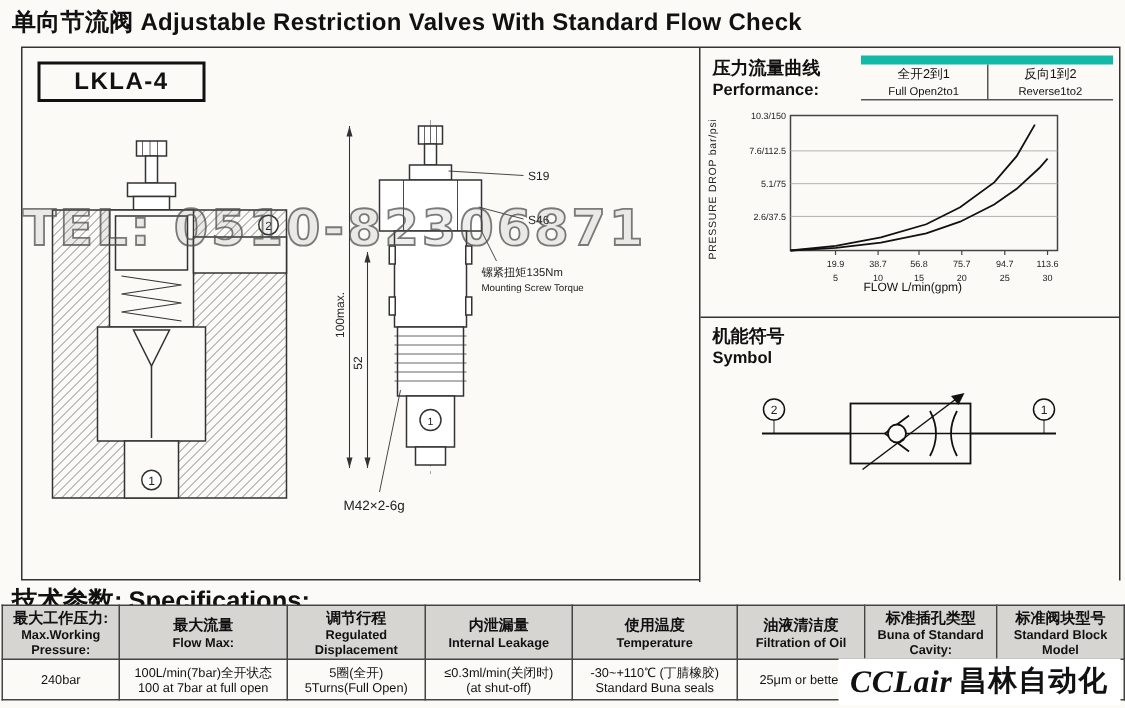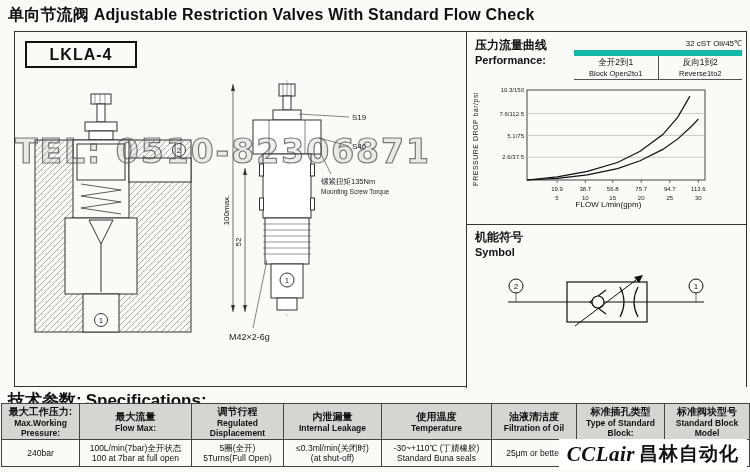--- a/index.html
+++ b/index.html
@@ -146,25 +146,24 @@
       <text x="6" y="260" font-size="9">M42×2-6g</text>
     </svg>
 
     <div class="right-panel">
       <div class="perf-top">
         <div class="perf-titles">
           <div class="pt-cn">压力流量曲线</div>
           <div class="pt-en">Performance:</div>
         </div>
         <div class="perf-right">
-          <div class="oil-note">32 cST Oil/45℃</div>
           <div class="legend">
             <div class="lg-col">
               <div class="lg-cn">全开2到1</div>
-              <div class="lg-en">Block Open2to1</div>
+              <div class="lg-en">Full Open2to1</div>
             </div>
             <div class="lg-col">
               <div class="lg-cn">反向1到2</div>
               <div class="lg-en">Reverse1to2</div>
             </div>
           </div>
         </div>
       </div>
       <div class="chart-area">
         <div class="ylabel">PRESSURE DROP bar/psi</div>
@@ -262,21 +261,21 @@
       <th>
             <div class="th-cn">使用温度</div>
             <div class="th-en">Temperature</div>
           </th>
       <th>
             <div class="th-cn">油液清洁度</div>
             <div class="th-en">Filtration of Oil</div>
           </th>
       <th>
             <div class="th-cn">标准插孔类型</div>
-            <div class="th-en">Type of Standard Block:</div>
+            <div class="th-en">Buna of Standard Cavity:</div>
           </th>
       <th>
             <div class="th-cn">标准阀块型号</div>
             <div class="th-en">Standard Block Model</div>
           </th>
     </tr>
     <tr>
       <td>
             <div class="v1">240bar</div>
             <div class="v2"></div>

